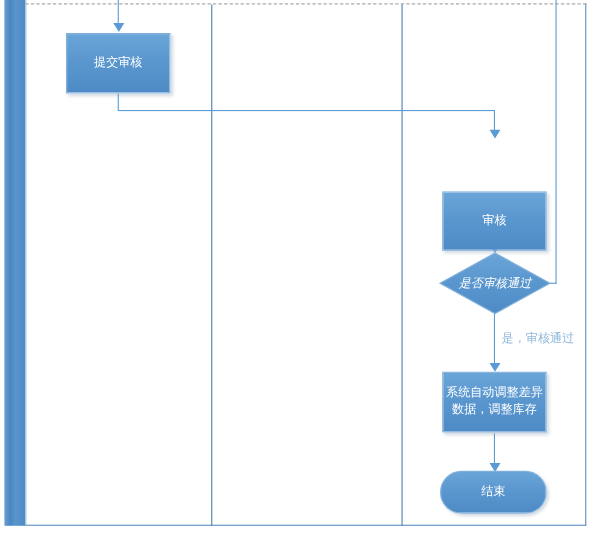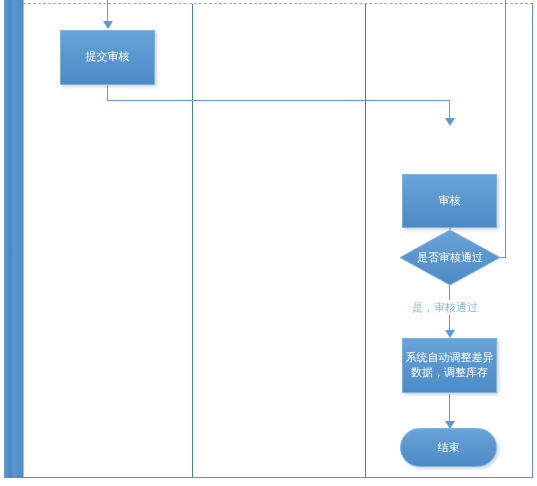--- a/index.html
+++ b/index.html
@@ -84,25 +84,25 @@
     line-height: 1.35;
     display: flex;
     align-items: center;
     justify-content: center;
     text-align: center;
     box-shadow: 2px 2px 3px rgba(140,160,180,0.40);
     padding: 2px 0;
   }
   .node.terminator {
     border-radius: 20px;
-    font-family: Liberation Serif, serif;
   }
 
   .diamond-wrap {
     position: absolute;
+    font-style: italic;
   }
   .diamond-wrap svg { display: block; }
   .diamond-label {
     position: absolute;
     left: 0; top: 0;
     width: 100%; height: 100%;
     display: flex;
     align-items: center;
     justify-content: center;
     color: #ffffff;
@@ -127,20 +127,21 @@
     border-top: 8px solid #5b9bd5;
   }
 
   .edge-label {
     position: absolute;
     color: #8fb8dc;
     font-size: 11px;
     white-space: nowrap;
     background: #ffffff;
     padding: 0 3px;
+    margin-left: 44px;
   }
 </style>
 </head>
 <body>
 
 <div id="canvas">
 
   <div class="lane-header">
     <div class="lane-header-text">阶段</div>
   </div>

